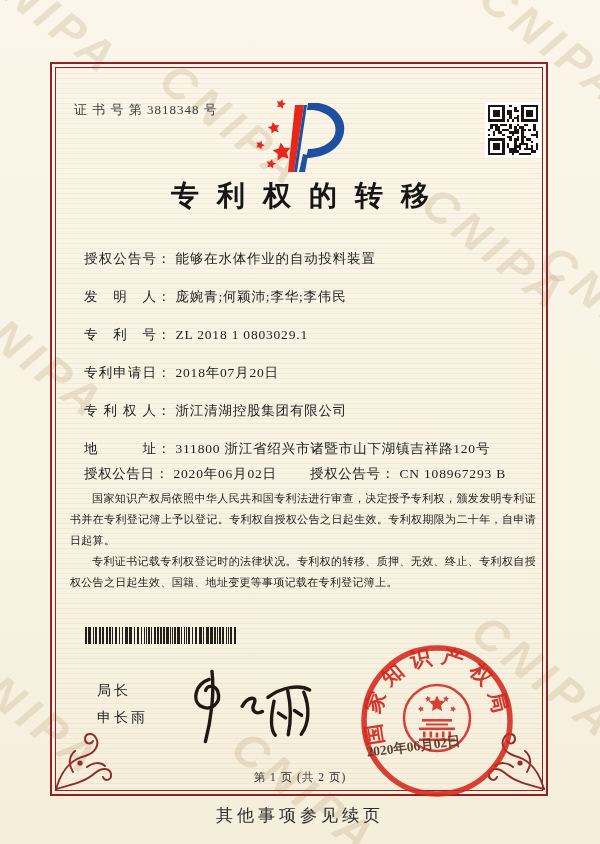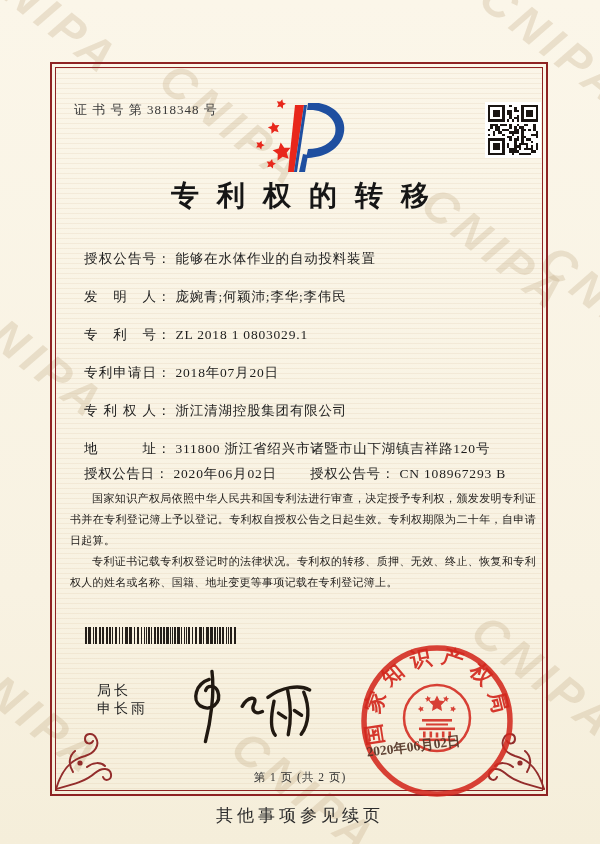--- a/index.html
+++ b/index.html
@@ -39,21 +39,21 @@
   .glabel{display:inline-block;width:70px;text-align:justify;text-align-last:justify;flex:none;}
 
   .bodytext{position:absolute;z-index:3;left:70px;top:488px;width:466px;font-size:11px;line-height:21px;
       letter-spacing:0.3px;color:#262320;}
   .bodytext p{margin:0;text-indent:2em;text-align:justify;}
 
   .barcode{position:absolute;z-index:3;left:85px;top:627px;width:156px;height:17px;}
   .barcode svg{width:100%;height:100%;display:block;}
 
   .signer{position:absolute;z-index:3;left:97px;top:682px;font-size:14px;letter-spacing:3px;color:#242424;}
-  .signer .name{text-align:center;}
+  .signer .name{margin-top:9px;text-align:center;}
   .signature{position:absolute;z-index:3;left:166px;top:658px;transform:rotate(-2deg);}
 
   .seal{position:absolute;z-index:4;left:356px;top:640px;}
 
   .pageinfo{position:absolute;z-index:3;left:0;right:0;top:770px;text-align:center;font-size:11.5px;letter-spacing:1px;color:#333;}
   .footer{position:absolute;z-index:3;left:0;right:0;top:804px;text-align:center;font-size:17px;letter-spacing:4px;color:#2c2c2c;}
 </style>
 </head>
 <body>
 
@@ -374,21 +374,21 @@
     </span>
     <span class="grant-b">
       <span class="glabel">授权公告号</span>
         <span class="fcolon">：</span>
         <span class="fvalue">CN 108967293 B</span>
     </span>
   </div>
 
   <div class="bodytext">
     <p>国家知识产权局依照中华人民共和国专利法进行审查，决定授予专利权，颁发发明专利证书并在专利登记簿上予以登记。专利权自授权公告之日起生效。专利权期限为二十年，自申请日起算。</p>
-    <p>专利证书记载专利权登记时的法律状况。专利权的转移、质押、无效、终止、恢复和专利权人的姓名或名称、国籍、地址变更等事项记载在专利登记簿上。</p>
+    <p>专利证书记载专利权登记时的法律状况。专利权的转移、质押、无效、终止、专利权自授权公告之日起生效、国籍、地址变更等事项记载在专利登记簿上。</p>
   </div>
 
   <div class="barcode">
     <svg id="bc-svg" viewBox="0 0 156 17" preserveAspectRatio="none">
         <rect x="0" y="0" width="2" height="17" fill="#241f1a"></rect>
         <rect x="3" y="0" width="3" height="17" fill="#241f1a"></rect>
         <rect x="8" y="0" width="1" height="17" fill="#241f1a"></rect>
         <rect x="10" y="0" width="2" height="17" fill="#241f1a"></rect>
         <rect x="14" y="0" width="2" height="17" fill="#241f1a"></rect>
         <rect x="17" y="0" width="2" height="17" fill="#241f1a"></rect>

